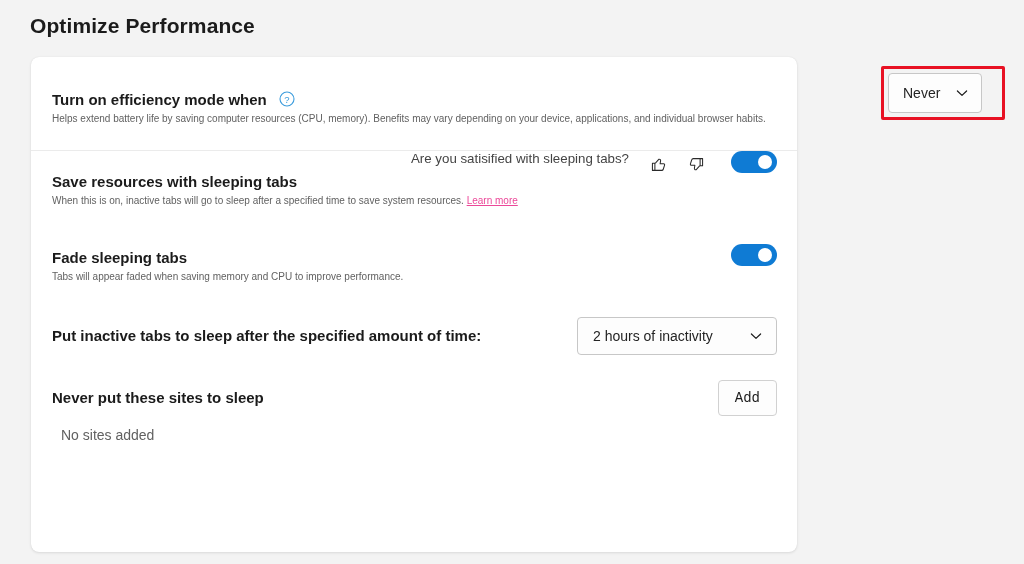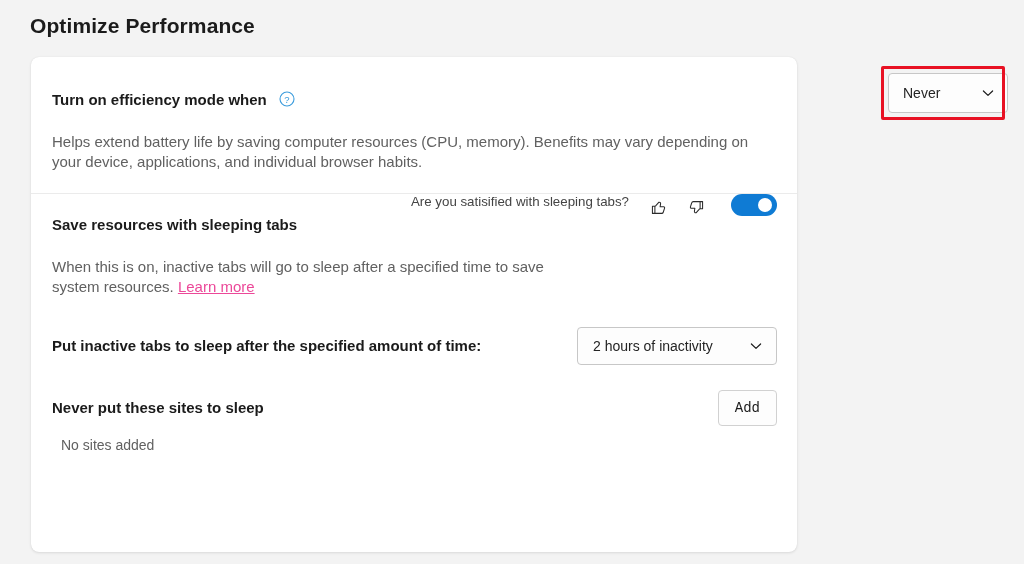--- a/index.html
+++ b/index.html
@@ -34,24 +34,24 @@
   .divider { height: 1px; background: #ebebeb; margin: 0; }
 
   .row-title {
     font-size: 15px;
     font-weight: 600;
     color: #1b1b1b;
     display: inline-block;
     vertical-align: middle;
   }
   .row-desc {
-    font-size: 15px;
+    font-size: 10px;
     color: #616161;
     line-height: 20px;
-    margin-top: 24px;
+    margin-top: 1px;
     max-width: 835px;
   }
 
   
   .row1 { padding-top: 33px; padding-bottom: 21px; }
   .row1 .row-desc { max-width: 830px; }
 
   .help-icon {
     display: inline-block;
     vertical-align: middle;
@@ -72,21 +72,21 @@
     font-size: 14px;
     color: #242424;
     cursor: pointer;
   }
   .combo .chev { margin-left: 12px; display:flex; align-items:center; }
   .combo .chev svg { display:block; }
 
   .combo-never {
     position: absolute;
     left: 888px; top: 73px;
-    width: 120px; height: 40px;
+    width: 94px; height: 40px;
     padding: 0 12px 0 14px;
   }
 
   .redbox {
     position: absolute;
     left: 881px; top: 66px;
     width: 124px; height: 54px;
     border: 3px solid #e81123;
     border-radius: 2px;
     pointer-events: none;
@@ -223,20 +223,27 @@
               <path d="M6.2 8.6 L6.2 16.2 L13.4 16.2 C14.2 16.2 14.8 15.7 15 15 L16.4 10.6 C16.6 9.9 16.1 9.2 15.4 9.2 L11.7 9.2 L12.2 6.1 C12.35 5.2 11.7 4.4 10.8 4.4 L10.5 4.4 L7.2 8.1 Z M6.2 8.6 L3.6 8.6 L3.6 16.2 L6.2 16.2" fill="none" stroke="#2b2b2b" stroke-width="1.1" stroke-linejoin="round" stroke-linecap="round"></path>
             </g>
           </svg>
         </span>
         <span class="toggle toggle-row2">
           <span class="knob"></span>
         </span>
       </div>
     </div>
 
+    <div class="row row3">
+      <div class="row-title">Fade sleeping tabs</div>
+      <div class="row-desc">Tabs will appear faded when saving memory and CPU to improve performance.</div>
+      <span class="toggle toggle-fade">
+        <span class="knob"></span>
+      </span>
+    </div>
 
     <div class="row row4">
       <div class="row-title">Put inactive tabs to sleep after the specified amount of time:</div>
       <span class="combo combo-hours">
         <span>2 hours of inactivity</span>
         <span class="chev">
           <svg width="14" height="14" viewBox="0 0 14 14">
             <path d="M2.4 5 L7 9.4 L11.6 5" fill="none" stroke="#1b1b1b" stroke-width="1.2" stroke-linecap="round" stroke-linejoin="round"></path>
           </svg>
         </span>

